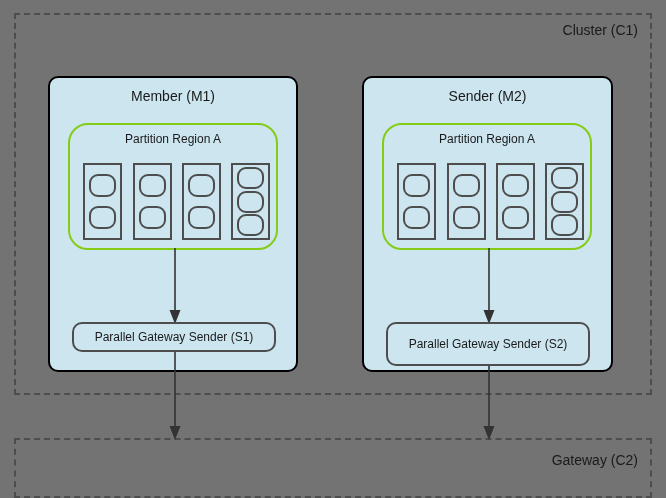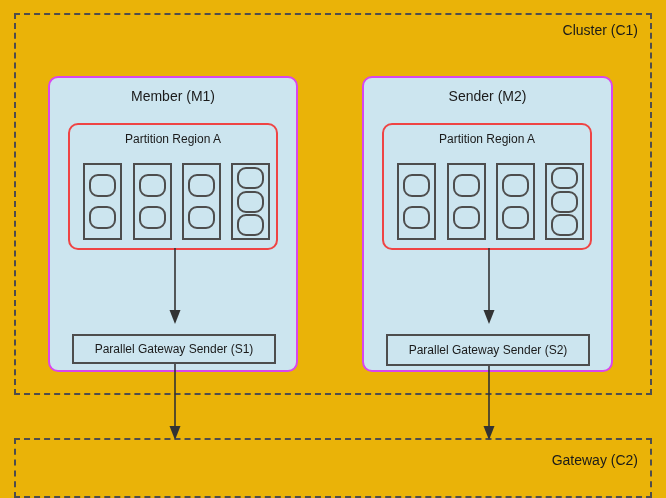--- a/index.html
+++ b/index.html
@@ -4,21 +4,21 @@
 <style>
   html, body {
     margin: 0;
     padding: 0;
     background: #ffffff;
   }
   #canvas {
     position: relative;
     width: 666px;
     height: 498px;
-    background: #eab308;
+    background: #737373;
     font-family: "Liberation Sans", sans-serif;
     overflow: hidden;
   }
 
   
   .cluster {
     position: absolute;
     border: 2px dashed #4d4d4d;
     background: transparent;
     box-sizing: border-box;
@@ -29,41 +29,41 @@
     color: #1a1a1a;
     white-space: nowrap;
     text-align: right;
   }
 
   
   .member {
     position: absolute;
     box-sizing: border-box;
     background: #cce5ef;
-    border: 2px solid #d946ef;
+    border: 2px solid #000000;
     border-radius: 10px;
   }
   .member-title {
     position: absolute;
     top: 10px;
     left: 0;
     right: 0;
     text-align: center;
     font-size: 14px;
     color: #1a1a1a;
     white-space: nowrap;
   }
 
   
   .region {
     position: absolute;
     box-sizing: border-box;
     background: transparent;
-    border: 2px solid #ef4444;
-    border-radius: 10px;
+    border: 2px solid #84cc16;
+    border-radius: 20px;
     text-decoration: underline;
   }
   .region-title {
     position: absolute;
     top: 7px;
     left: 0;
     right: 0;
     text-align: center;
     font-size: 12px;
     color: #1a1a1a;
@@ -92,29 +92,28 @@
   .bucket.tall .entry {
     height: 22px;
   }
 
   
   .sender {
     position: absolute;
     box-sizing: border-box;
     background: #cce5ef;
     border: 2px solid #4d4d4d;
-    border-radius: 0;
+    border-radius: 10px;
     display: flex;
     align-items: center;
     justify-content: center;
     font-size: 12px;
     color: #1a1a1a;
     white-space: nowrap;
     z-index: 3;
-    margin-top: 12px;
   }
 
   
   .connector {
     position: absolute;
     overflow: visible;
   }
   .connector line {
     stroke: #333333;
     stroke-width: 1.6;
@@ -180,21 +179,21 @@
   <div class="bucket" style="left:496px; top:163px; width:39px; height:77px;">
     <div class="entry"></div>
     <div class="entry"></div>
   </div>
   <div class="bucket tall" style="left:545px; top:163px; width:39px; height:77px;">
     <div class="entry"></div>
     <div class="entry"></div>
     <div class="entry"></div>
   </div>
 
-  <div class="sender" style="left:386px; top:322px; width:204px; height:32px;">Parallel Gateway Sender (S2)</div>
+  <div class="sender" style="left:386px; top:322px; width:204px; height:44px;">Parallel Gateway Sender (S2)</div>
 
   <svg class="connector conn-inner" style="left:160px; top:248px; width:30px; height:78px;" viewBox="0 0 30 78">
     <line x1="15" y1="0" x2="15" y2="68"></line>
     <polygon points="15,76 9.5,62 20.5,62"></polygon>
   </svg>
 
   <svg class="connector conn-inner" style="left:474px; top:248px; width:30px; height:78px;" viewBox="0 0 30 78">
     <line x1="15" y1="0" x2="15" y2="68"></line>
     <polygon points="15,76 9.5,62 20.5,62"></polygon>
   </svg>

